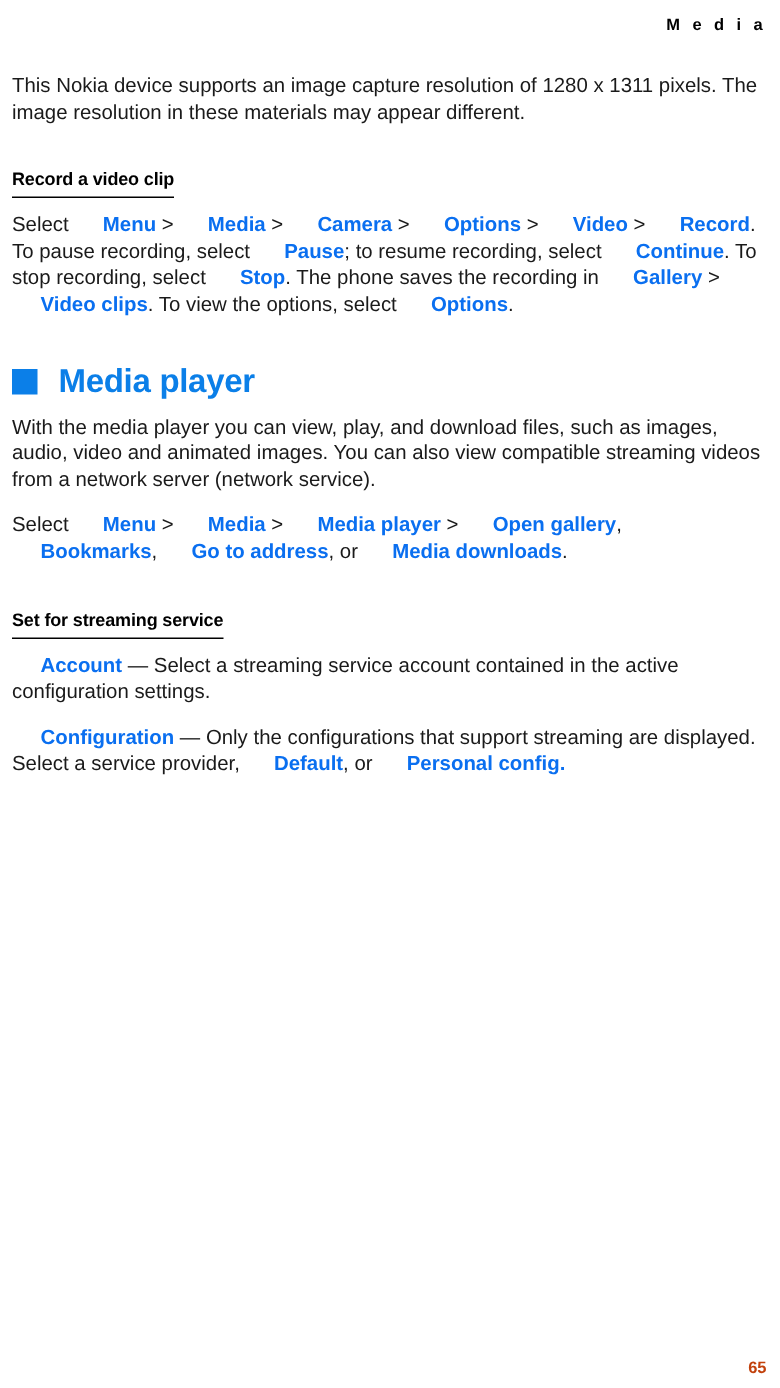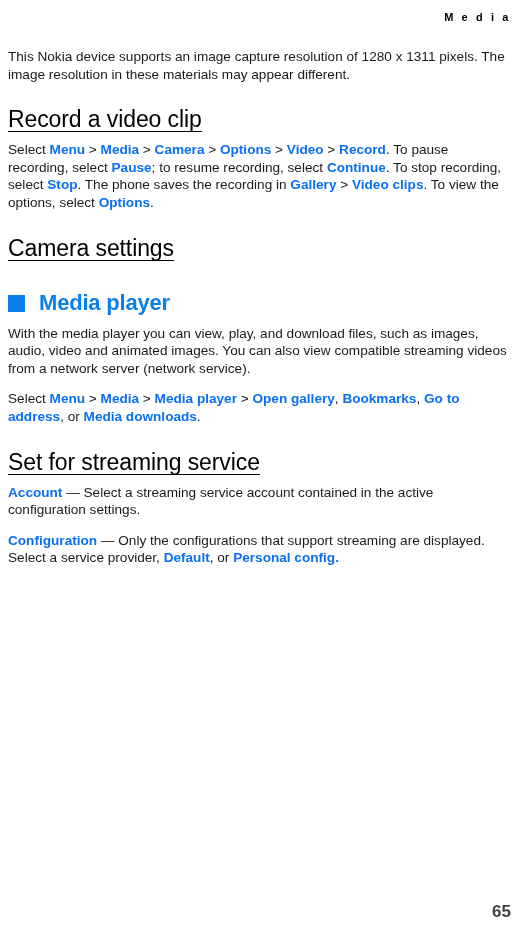--- a/index.html
+++ b/index.html
@@ -42,28 +42,29 @@
     margin: 0 0 0 0;
     color: #1a1a1a;
     text-rendering: optimizeLegibility;
   }
   p.para + p.para {
     margin-top: 13px;
   }
   .lk {
     color: #0a6ff0;
     font-weight: bold;
+    margin-left: 19px;
   }
   .gt {
     color: #1a1a1a;
     font-weight: normal;
   }
   h2.sub {
-    font-size: 23px;
-    font-weight: normal;
+    font-size: 12px;
+    font-weight: bold;
     margin: 0;
     padding: 0 0 2px 0;
     color: #000;
     border-bottom: 1.6px solid #000;
     display: inline-block;
     line-height: 20px;
     letter-spacing: -0.1px;
   }
   .sub-block {
     margin-top: 26px;
@@ -88,46 +89,43 @@
     font-weight: bold;
     color: #0b7fe8;
     margin: 0;
     line-height: 24px;
     letter-spacing: -0.2px;
   }
   .folio {
     position: absolute;
     right: 9px;
     bottom: 6px;
-    font-size: 17px;
+    font-size: 11px;
     font-weight: bold;
-    color: #404040;
+    color: #c2410c;
     line-height: 14px;
   }
 </style>
 </head>
 <body>
 
 <div class="page">
 
   <div class="running-head">M e d i a</div>
 
   <div class="body-wrap">
 
     <p class="para">This Nokia device supports an image capture resolution of 1280 x 1311 pixels. The image resolution in these materials may appear different.</p>
 
     <div class="sub-block">
       <h2 class="sub">Record a video clip</h2>
     </div>
 
     <p class="para"><span>Select </span><span class="lk">Menu</span><span class="gt"> &gt; </span><span class="lk">Media</span><span class="gt"> &gt; </span><span class="lk">Camera</span><span class="gt"> &gt; </span><span class="lk">Options</span><span class="gt"> &gt; </span><span class="lk">Video</span><span class="gt"> &gt; </span><span class="lk">Record</span><span>. To pause recording, select </span><span class="lk">Pause</span><span>; to resume recording, select </span><span class="lk">Continue</span><span>. To stop recording, select </span><span class="lk">Stop</span><span>. The phone saves the recording in </span><span class="lk">Gallery</span><span class="gt"> &gt; </span><span class="lk">Video clips</span><span>. To view the options, select </span><span class="lk">Options</span><span>.</span></p>
 
-    <div class="sub-block">
-      <h2 class="sub">Camera settings</h2>
-    </div>
 
 
     <div class="chapter-head">
       <span class="chapter-bullet"></span>
       <h1 class="chapter-title">Media player</h1>
     </div>
 
     <p class="para">With the media player you can view, play, and download files, such as images, audio, video and animated images. You can also view compatible streaming videos from a network server (network service).</p>
 
     <p class="para"><span>Select </span><span class="lk">Menu</span><span class="gt"> &gt; </span><span class="lk">Media</span><span class="gt"> &gt; </span><span class="lk">Media player</span><span class="gt"> &gt; </span><span class="lk">Open gallery</span><span>, </span><span class="lk">Bookmarks</span><span>, </span><span class="lk">Go to address</span><span>, or </span><span class="lk">Media downloads</span><span>.</span></p>

